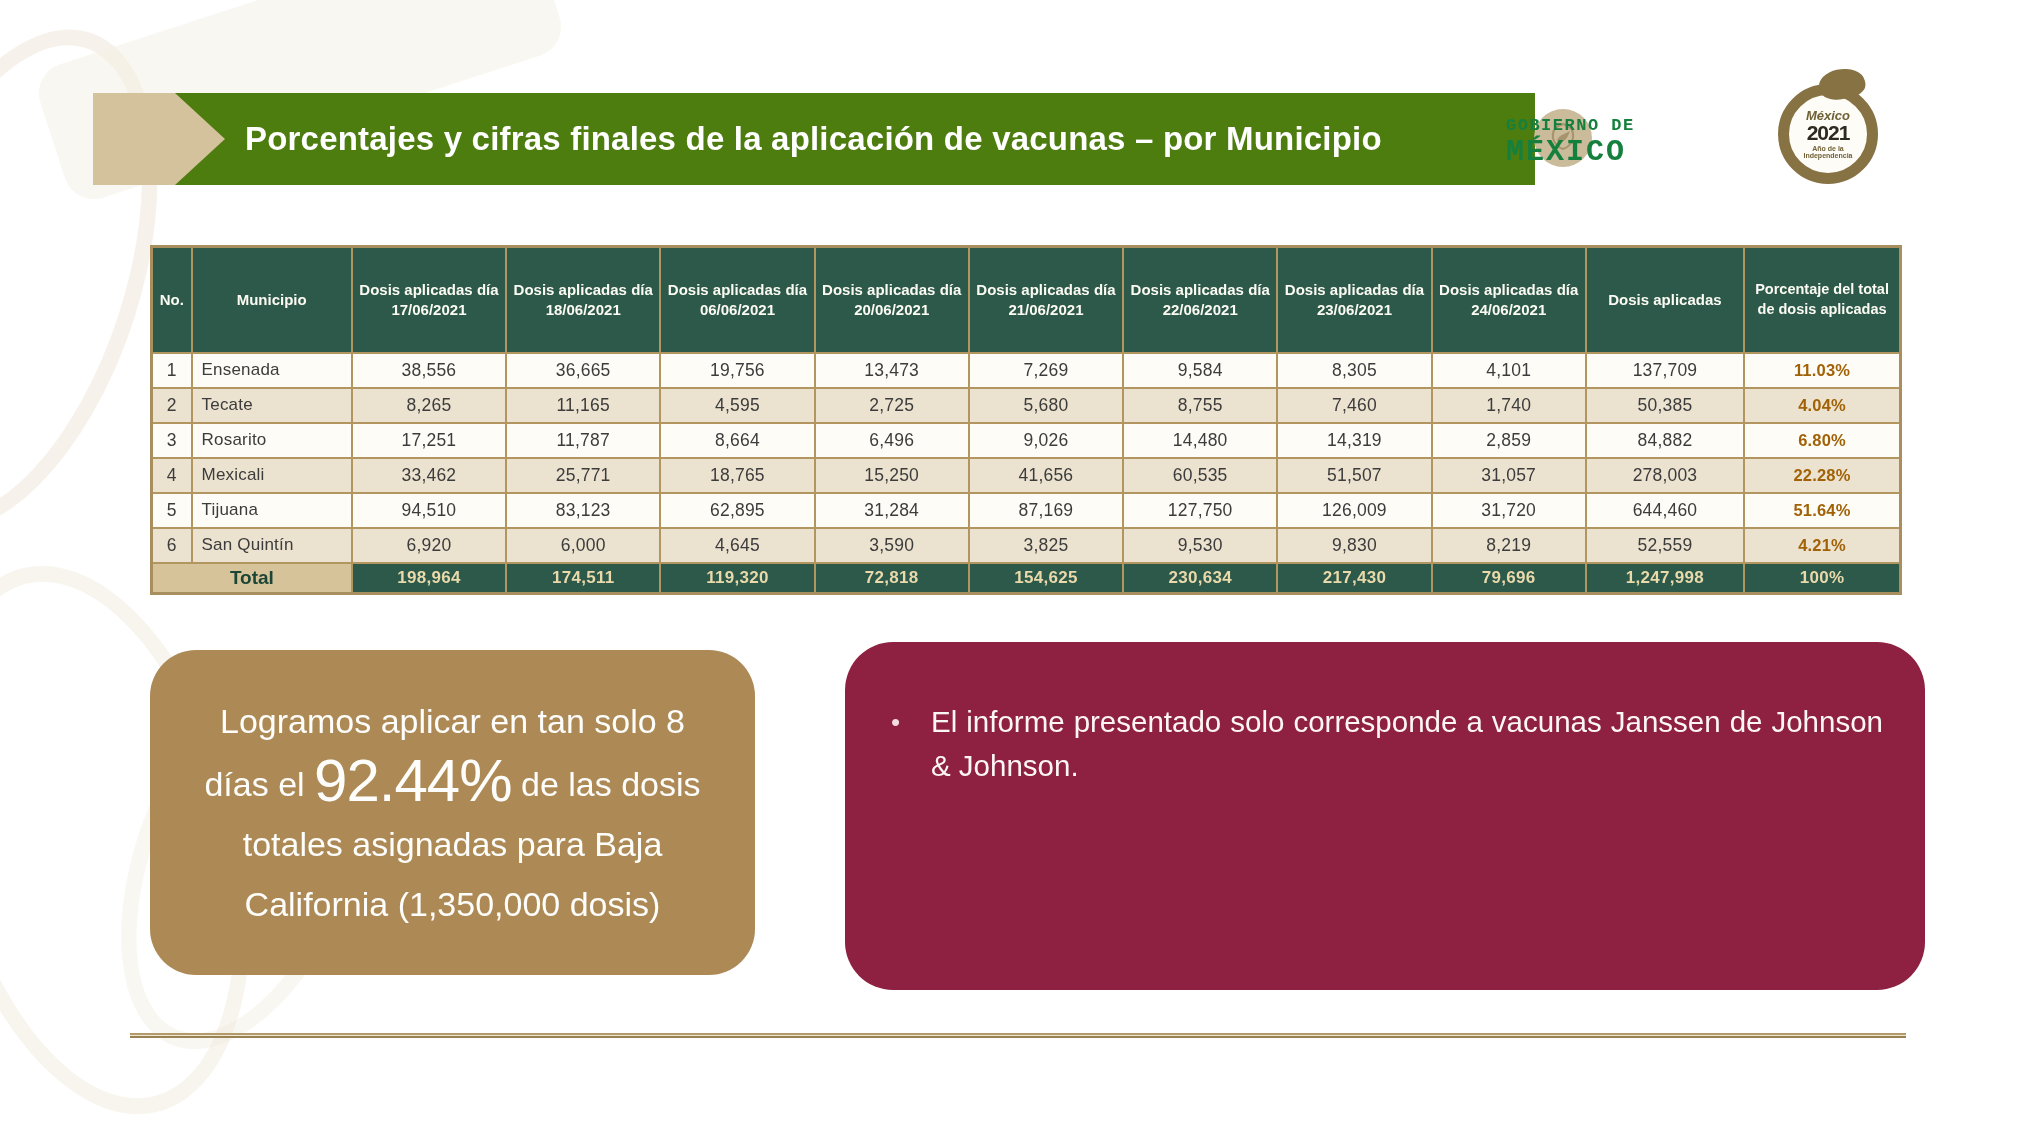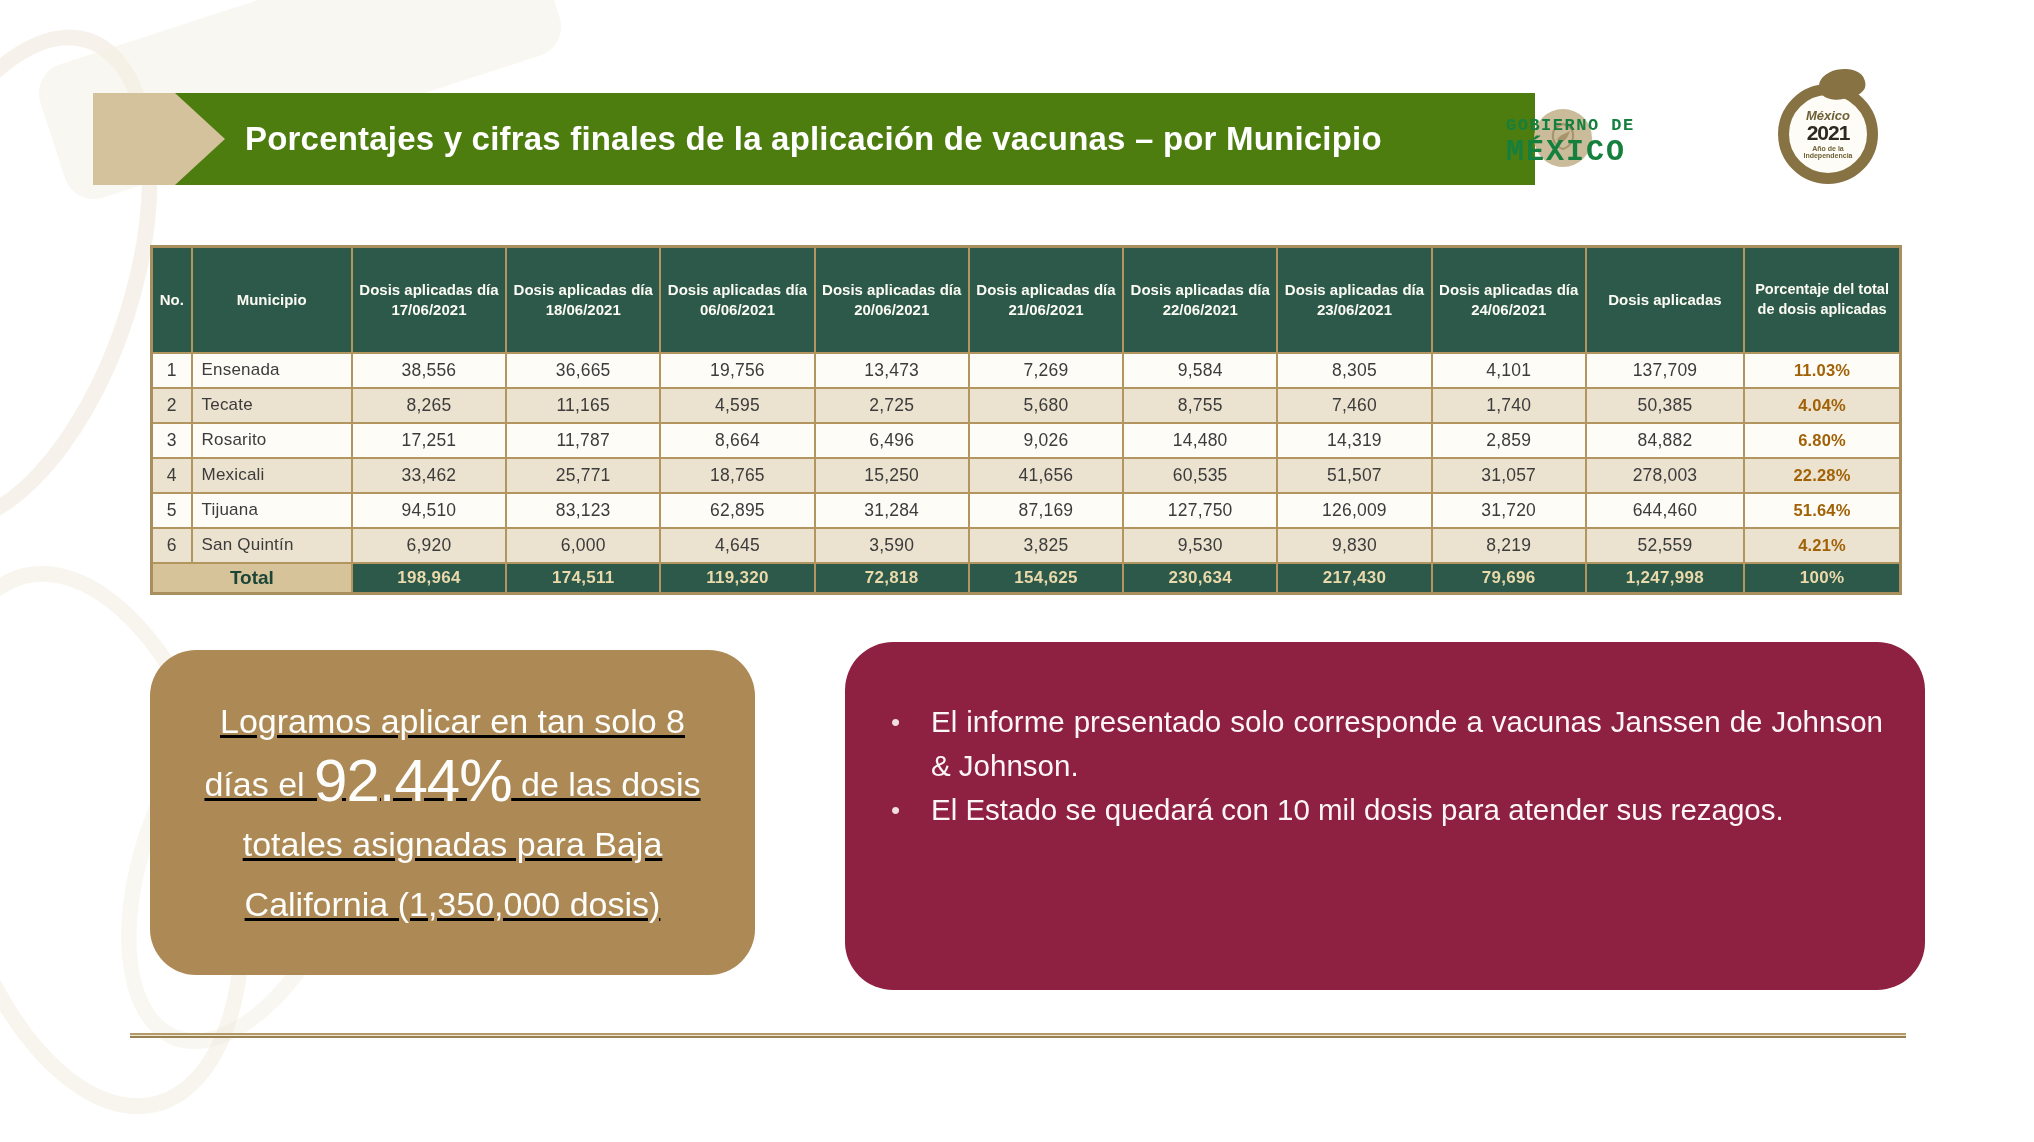--- a/index.html
+++ b/index.html
@@ -81,21 +81,21 @@
   td.pct { font-weight:bold; color:#a16207; font-size:16.5px;text-align:center; }
   tfoot td { height:31px; vertical-align:middle; text-align:center; }
   td.total-label { background:#d6c399; color:#1c4536; font-weight:bold; font-size:19px;margin-top:17px; }
   td.total-val   { background:#2c594a; color:#e9d9ab; font-weight:bold; font-size:17px; letter-spacing:.3px;}
 
   
   .gold-box {
     position:absolute; left:150px; top:650px; width:605px; height:325px;
     background:#ad8a55; border-radius:46px;
     display:flex; align-items:center; justify-content:center;
-    padding:14px 34px; text-align:center;text-decoration:underline;
+    padding:14px 34px; text-align:center;
   }
   .gold-text { color:#fdfdfb; font-size:34px; line-height:60px; }
   .gold-text .big { font-size:60px; line-height:60px; vertical-align:-5px; letter-spacing:-1px; }
 
   
   .notes-box {
     position:absolute; left:845px; top:642px; width:1080px; height:348px;
     background:#8e2041; border-radius:48px;
     padding:30px 42px 26px 34px;
   }
@@ -287,19 +287,18 @@
 
   <div class="gold-box">
     <div class="gold-text">
       <span>Logramos aplicar en tan solo 8 días el </span><span class="big">92.44%</span><span> de las dosis totales asignadas para Baja California (1,350,000 dosis)</span>
     </div>
   </div>
 
   <div class="notes-box">
     <ul id="bullet-list">
         <li>El informe presentado solo corresponde a vacunas Janssen de Johnson &amp; Johnson.</li>
-        <li>El Estado se quedará con 10 mil dosis para atender sus rezagos.</li>
       </ul>
   </div>
 
   <div class="divider"></div>
 
 </div>
 
 </body></html>

